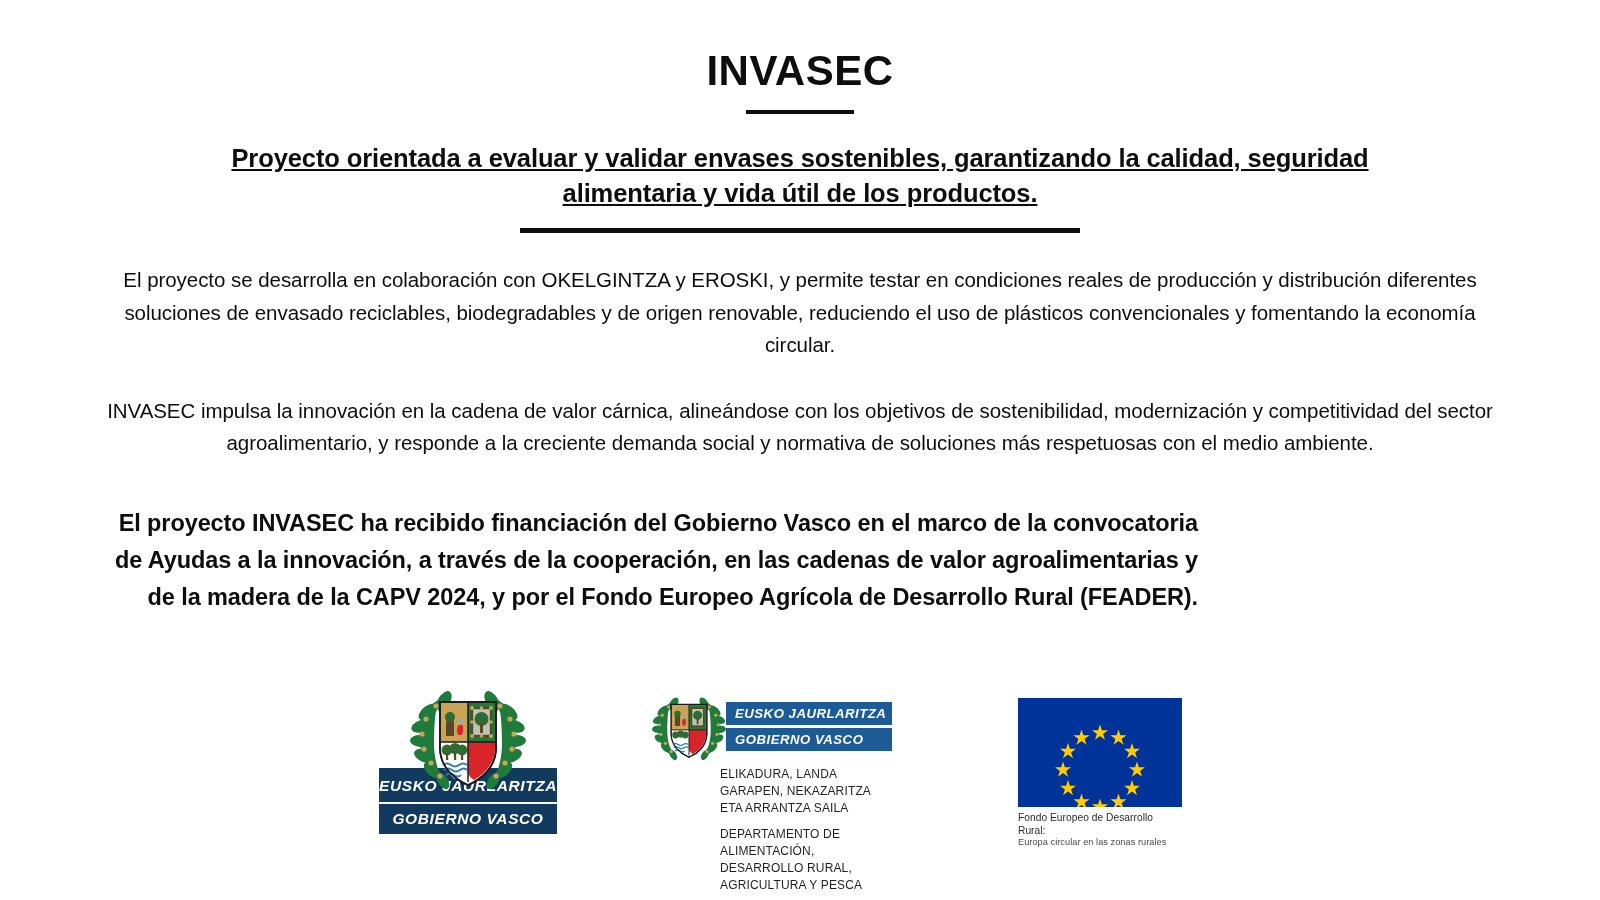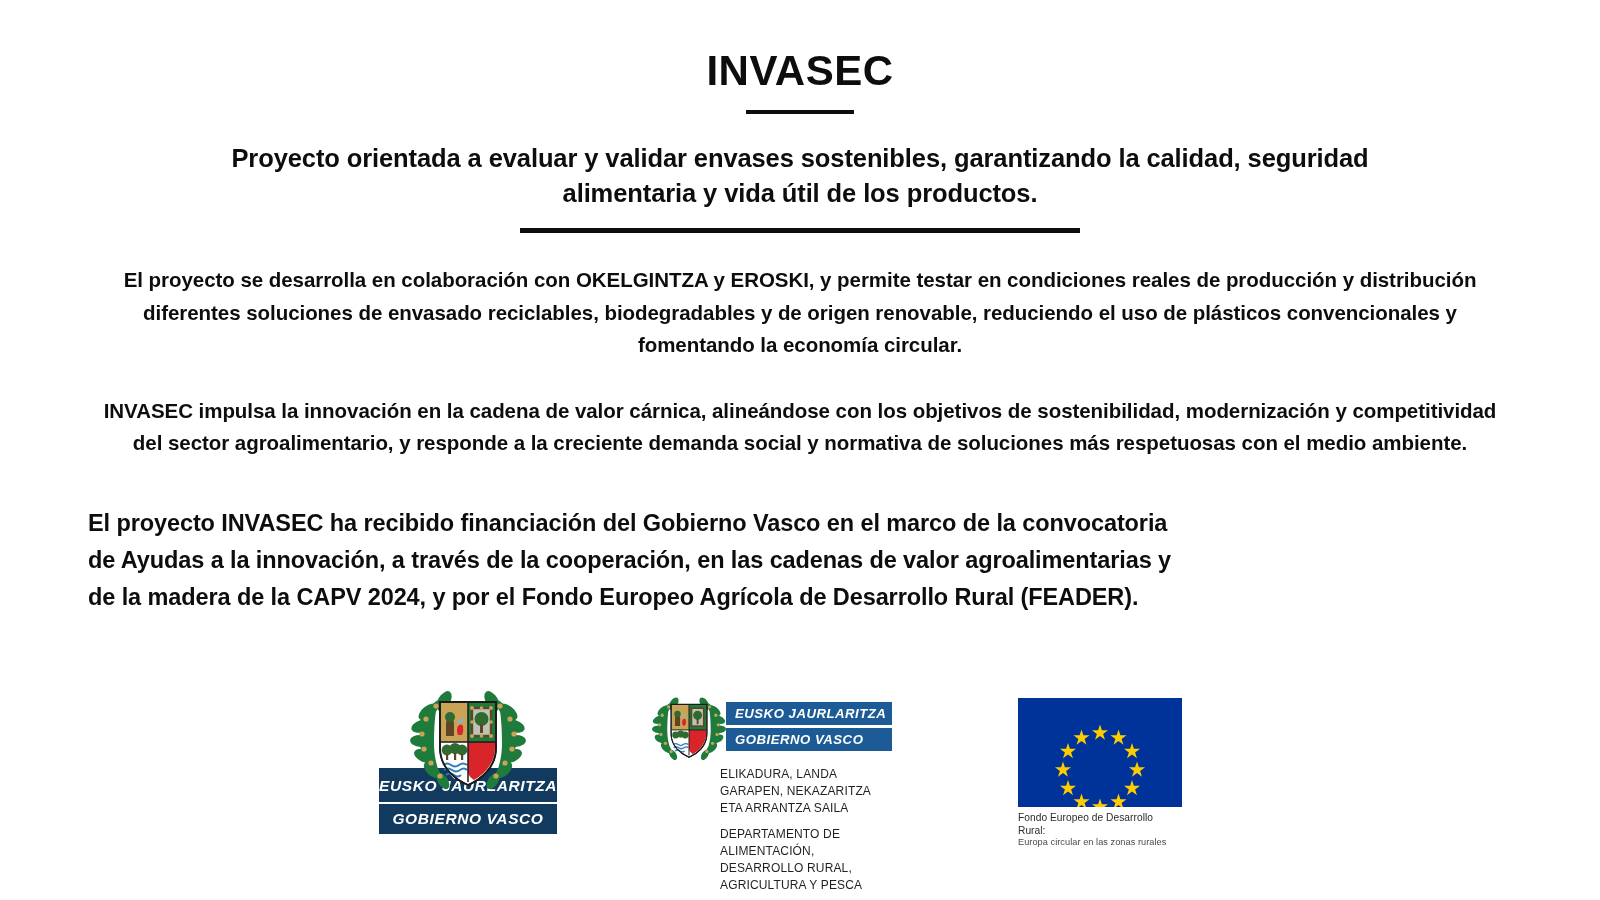--- a/index.html
+++ b/index.html
@@ -42,46 +42,47 @@
 
   
   .subtitle {
     margin: 27px auto 0 auto;
     width: 1250px;
     text-align: center;
     font-size: 25.5px;
     font-weight: 700;
     line-height: 1.35;
     letter-spacing: -0.1px;
+    text-decoration: underline;
   }
   .subtitle-rule {
     width: 560px;
     height: 5px;
     background: #0d0d0d;
     margin: 18px auto 0 auto;
   }
 
   
   .body-para {
     width: 1420px;
     margin: 0 auto;
     text-align: center;
     font-size: 20.5px;
-    font-weight: 700;
+    font-weight: 400;
     line-height: 1.59;
     letter-spacing: -0.05px;
   }
   .body-para.first { margin-top: 31px; }
   .body-para.second { margin-top: 33px; }
 
   
   .funding {
     width: 1110px;
     margin: 45px 0 0 88px;
-    text-align: left;
+    text-align: right;
     font-size: 23.5px;
     font-weight: 700;
     line-height: 1.57;
     letter-spacing: -0.1px;
   }
 
   
   .logos {
     position: absolute;
     left: 0;

